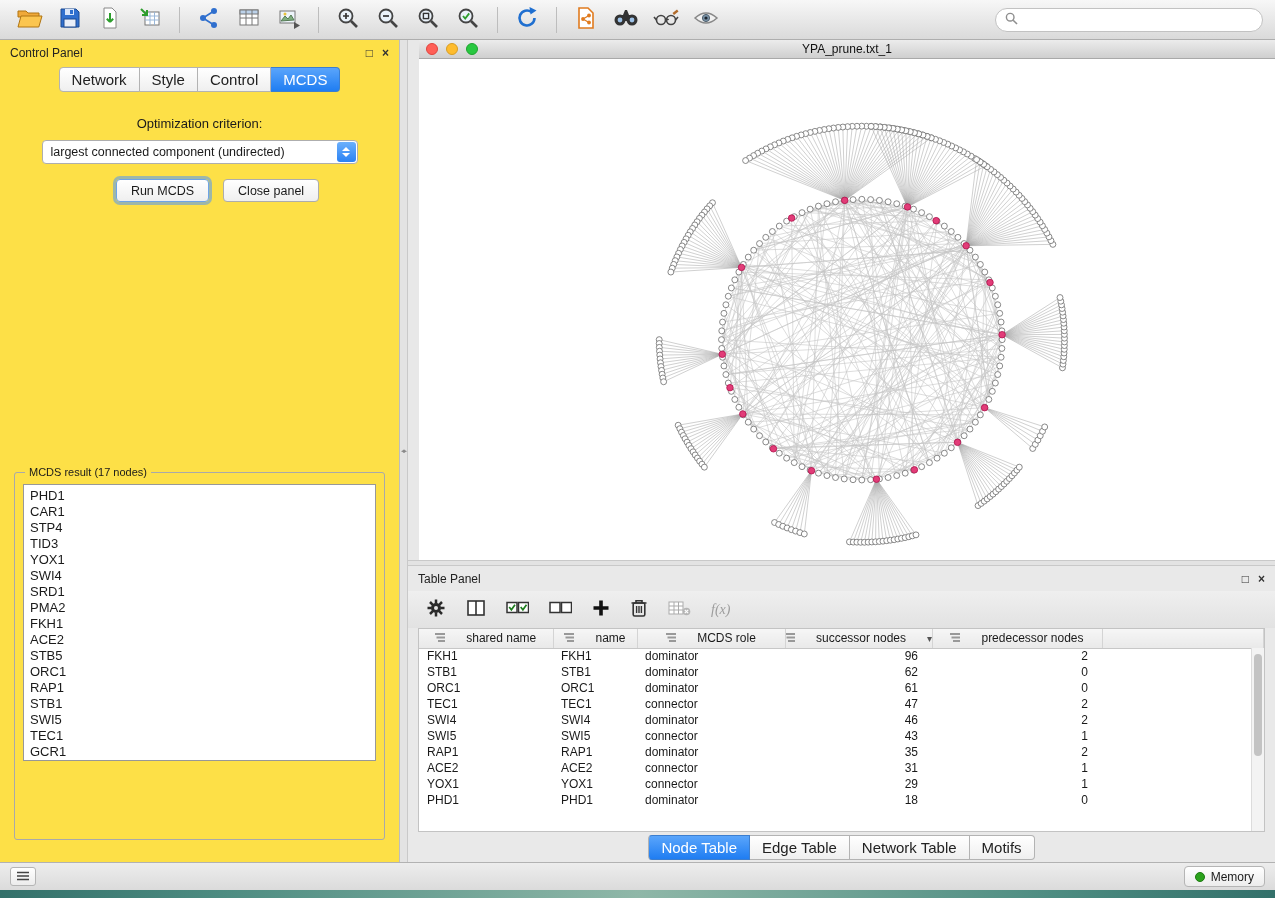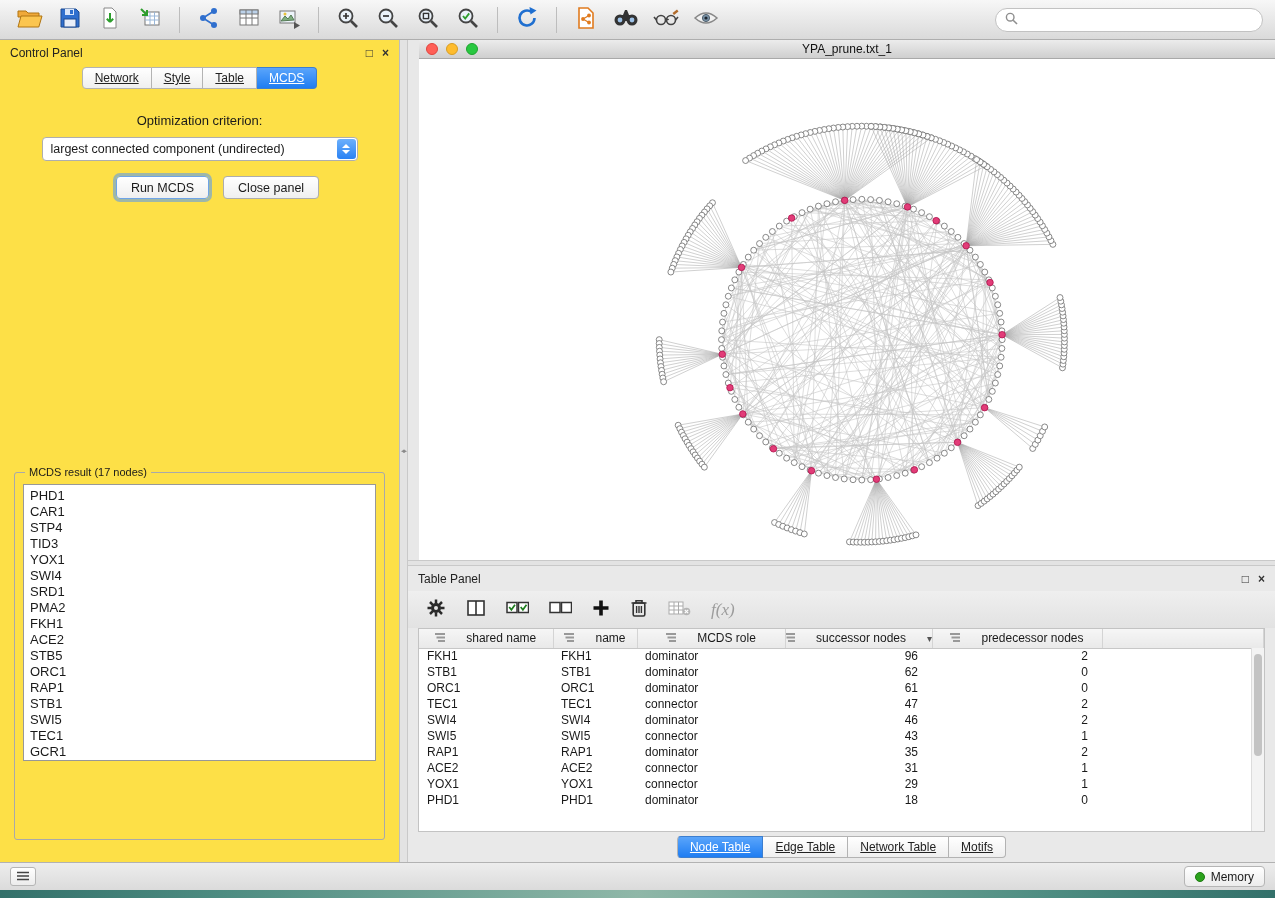--- a/index.html
+++ b/index.html
@@ -18,21 +18,21 @@
   .main{height:822px;flex:none;display:flex;}
   .control-panel{width:400px;flex:none;background:#fde047;display:flex;flex-direction:column;border-right:1px solid #bdbdbd;}
   .vsplit{width:8px;flex:none;background:#e3e3e3;border-right:1px solid #c9c9c9;display:flex;align-items:center;justify-content:center;font-size:7px;color:#8a8a8a;letter-spacing:-1px;}
   .right{flex:1;display:flex;flex-direction:column;min-width:0;}
 
   
   .panel-title-row{height:25px;flex:none;display:flex;align-items:center;padding:0 10px;font-size:12px;color:#222;}
   .win-btns{margin-left:auto;display:flex;gap:9px;color:#333;font-size:12px;}
   .win-btn{cursor:default;line-height:12px;}
   .seg-row{display:flex;justify-content:center;margin-top:2px;flex:none;}
-  .seg-tab{padding:3px 12px;font-size:12px;background:linear-gradient(#ffffff,#efefef);border:1px solid #b3b3b3;border-left:none;color:#222;text-decoration:underline;}
+  .seg-tab{padding:3px 12px;font-size:15px;background:linear-gradient(#ffffff,#efefef);border:1px solid #b3b3b3;border-left:none;color:#222;}
   .seg-tab:first-child{border-left:1px solid #b3b3b3;border-radius:4px 0 0 4px;}
   .seg-tab:last-child{border-radius:0 4px 4px 0;}
   .seg-active{background:linear-gradient(#5aa5fb,#1f7df2);color:#fff;border-color:#3c7ecf;}
   .opt-label{text-align:center;margin-top:24px;font-size:13px;}
   .select{width:316px;height:24px;margin:9px auto 0;background:#fff;border:1px solid #aeaeae;border-radius:4px;display:flex;align-items:center;padding-left:8px;position:relative;}
   .select-text{font-size:12.5px;white-space:nowrap;}
   .select-stepper{position:absolute;right:1px;top:1px;bottom:1px;width:19px;border-radius:3px;background:linear-gradient(#6cb0fc,#2a82f4);display:flex;flex-direction:column;align-items:center;justify-content:center;gap:2px;}
   .select-stepper .up{width:0;height:0;border-left:4px solid transparent;border-right:4px solid transparent;border-bottom:4px solid #fff;}
   .select-stepper .down{width:0;height:0;border-left:4px solid transparent;border-right:4px solid transparent;border-top:4px solid #fff;}
   .btn-row{display:flex;justify-content:center;gap:14px;margin-top:15px;}
@@ -53,21 +53,21 @@
   .light.yellow{background:#febc2e;border:1px solid #d89e24;}
   .light.green{background:#28c840;border:1px solid #1fa32f;}
   .net-title{position:absolute;left:0;right:0;text-align:center;font-size:12px;color:#111;}
   .net-canvas{flex:1;background:#fff;}
   .hsplit{height:6px;flex:none;background:#e3e3e3;border-top:1px solid #c9c9c9;border-bottom:1px solid #c9c9c9;}
 
   
   .table-panel{flex:1;background:#e9e9e9;display:flex;flex-direction:column;min-height:0;}
   .tp-toolbar{height:37px;flex:none;display:flex;align-items:center;gap:20px;padding:0 18px;background:linear-gradient(#efefef,#e2e2e2);}
   .tp-ic{display:flex;align-items:center;justify-content:center;}
-  .fx{font-family:"Liberation Serif",serif;font-style:italic;font-size:17px;color:#9c9c9c;}
+  .fx{font-family:"Liberation Serif",serif;font-style:italic;font-size:14px;color:#9c9c9c;}
   .tp-tablewrap{flex:1;margin:0 10px;background:#fff;border:1px solid #c3c3c3;position:relative;overflow:hidden;}
   table.node-table{border-collapse:collapse;width:100%;table-layout:fixed;}
   table.node-table th{height:19px;font-weight:normal;font-size:12px;background:linear-gradient(#f6f6f6,#e9e9e9);border-bottom:1px solid #c7c7c7;border-right:1px solid #d4d4d4;white-space:nowrap;overflow:hidden;}
   table.node-table th .th-inner{display:flex;align-items:center;justify-content:center;gap:21px;}
   table.node-table td{height:16px;font-size:12px;padding:0 8px;white-space:nowrap;overflow:hidden;}
   table.node-table td.num{text-align:right;padding-right:14px;}
   .dd{color:#555;font-size:10px;}
   .vscroll{position:absolute;top:19px;right:0;bottom:0;width:13px;background:#f3f3f3;border-left:1px solid #dcdcdc;}
   .vthumb{position:absolute;top:6px;left:2px;width:8px;height:102px;background:#c3c3c3;border-radius:4px;}
   .tp-tabs-row{height:30px;flex:none;display:flex;align-items:center;justify-content:center;}
@@ -222,21 +222,21 @@
       <div class="panel-title-row">
         <span>Control Panel</span>
         <span class="win-btns">
           <span class="win-btn">□</span>
           <span class="win-btn" style="font-weight:bold;">×</span>
         </span>
       </div>
       <div class="seg-row">
           <div class="seg-tab">Network</div>
           <div class="seg-tab">Style</div>
-          <div class="seg-tab">Table</div>
+          <div class="seg-tab">Control</div>
           <div class="seg-tab seg-active">MCDS</div>
         </div>
       <div class="opt-label">Optimization criterion:</div>
       <div class="select">
         <span class="select-text">largest connected component (undirected)</span>
         <span class="select-stepper">
             <span class="up"></span>
             <span class="down"></span>
           </span>
       </div>

